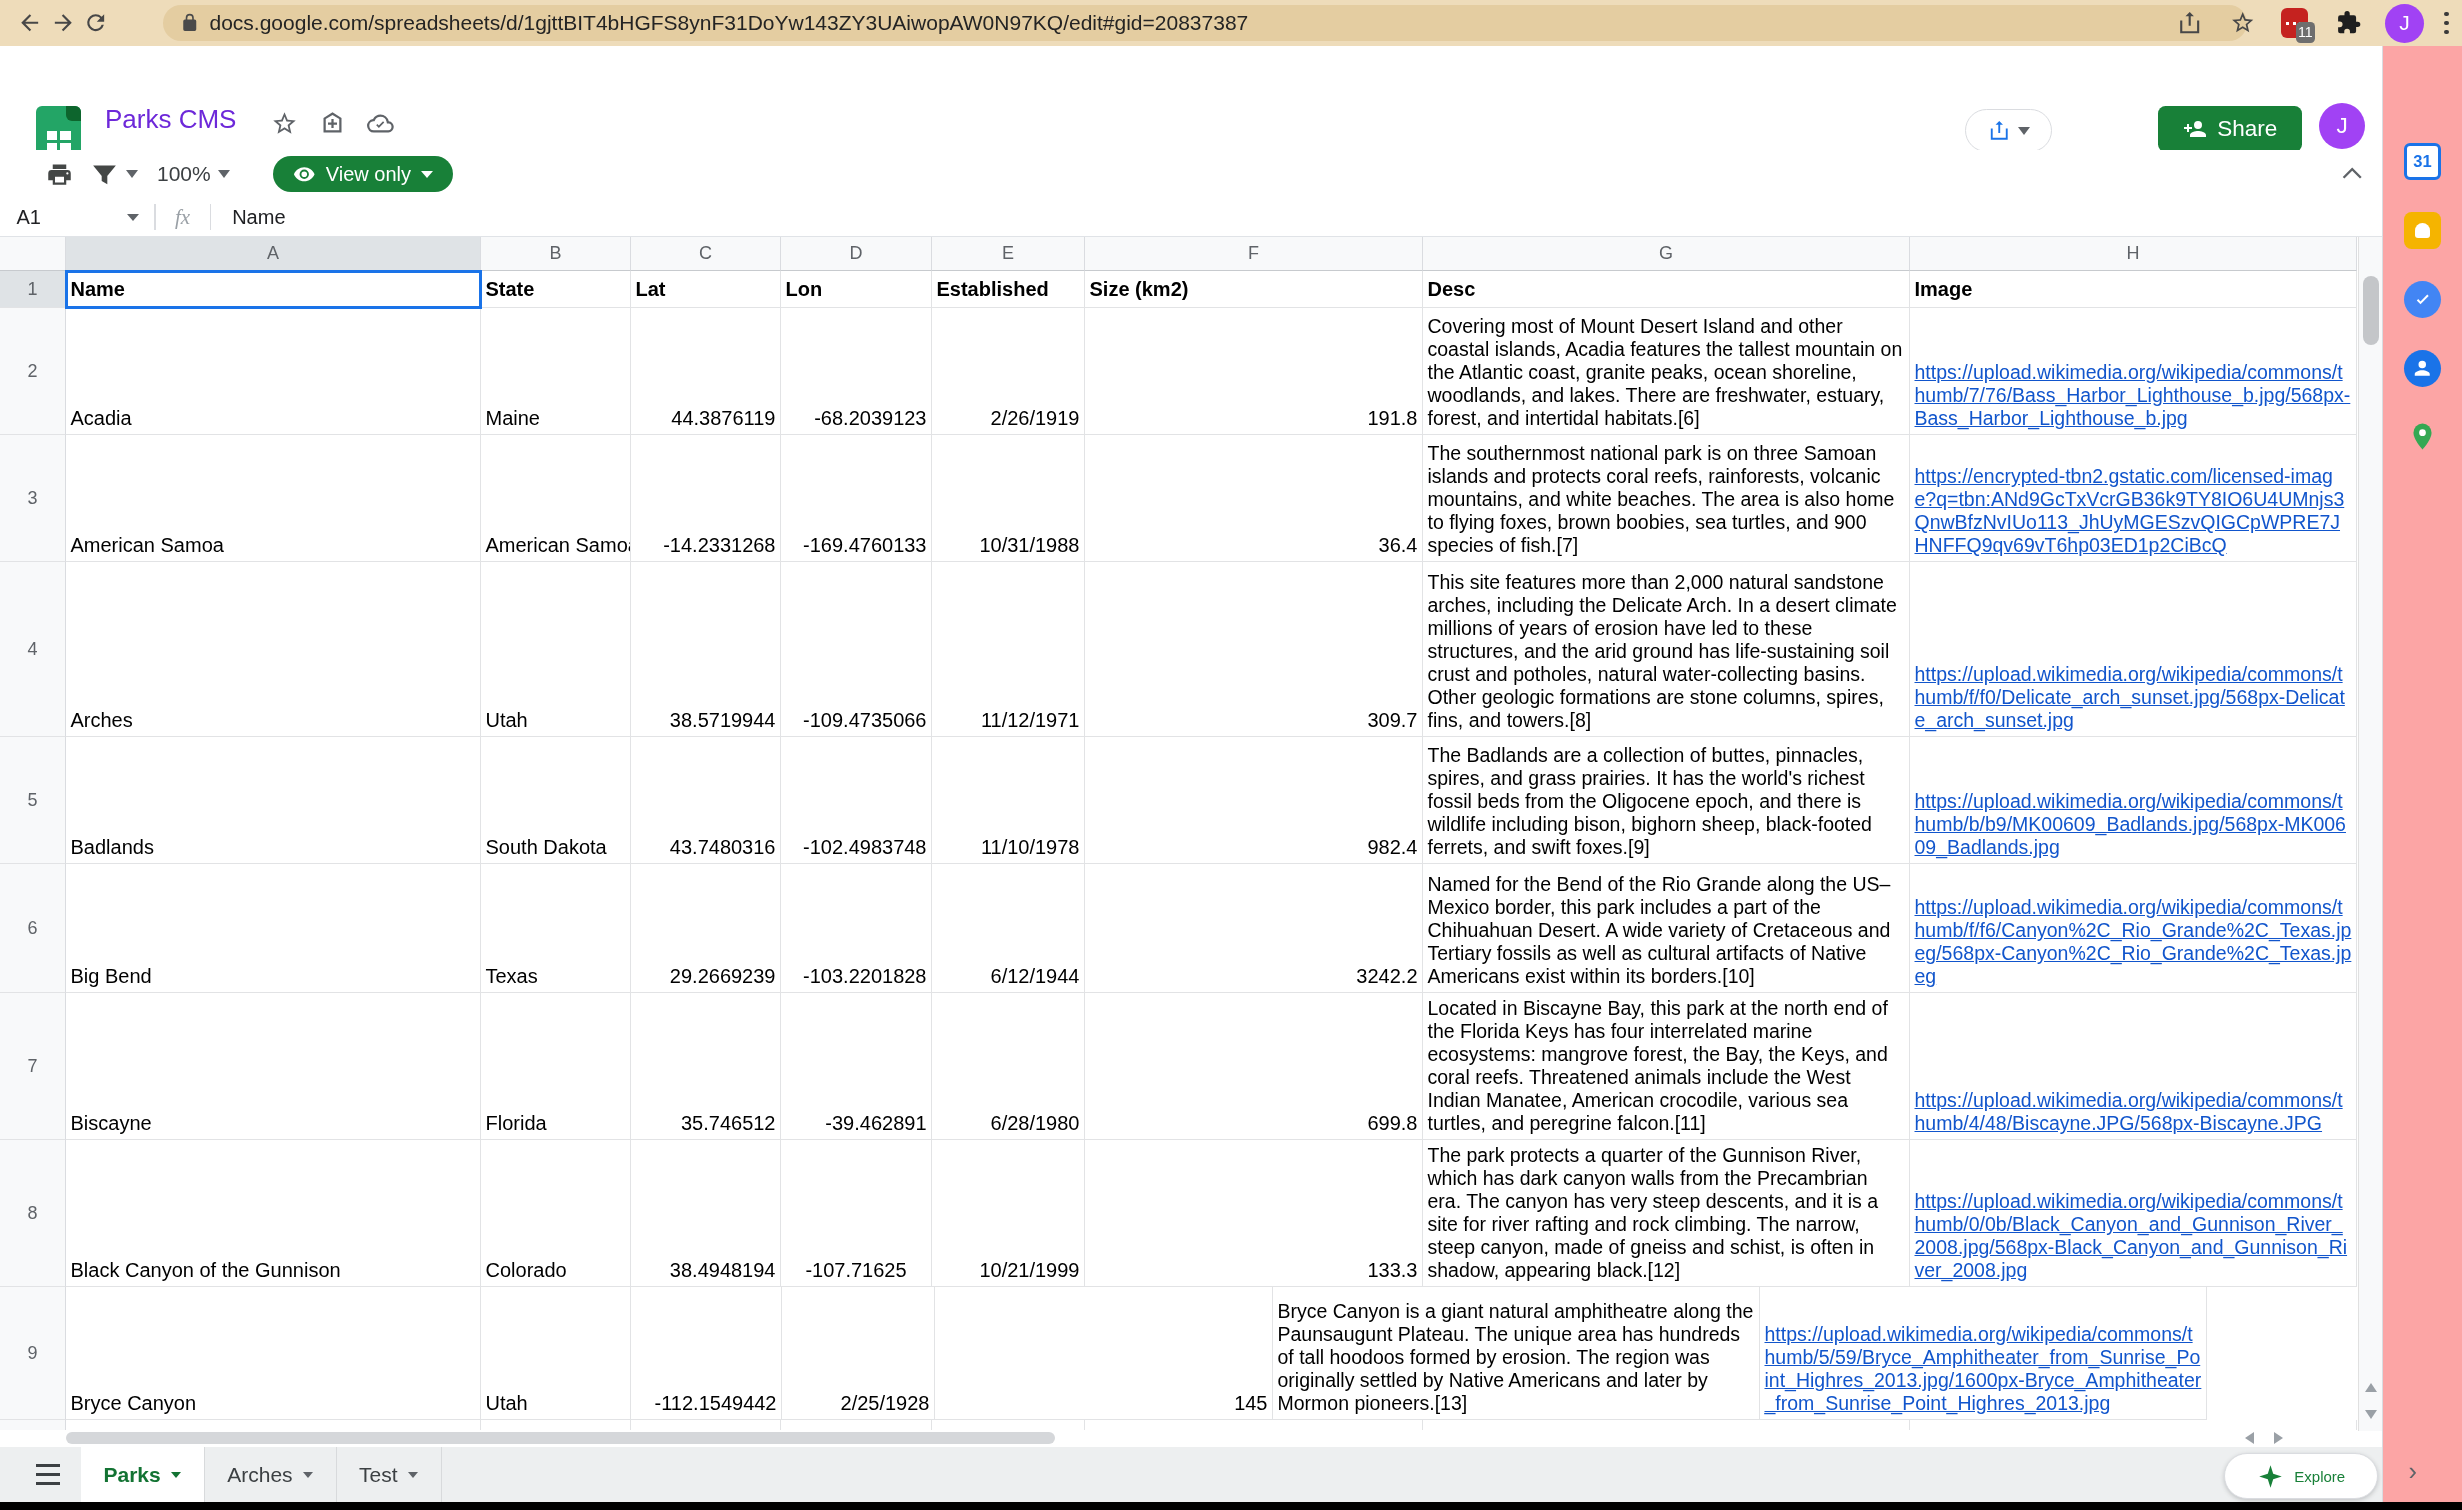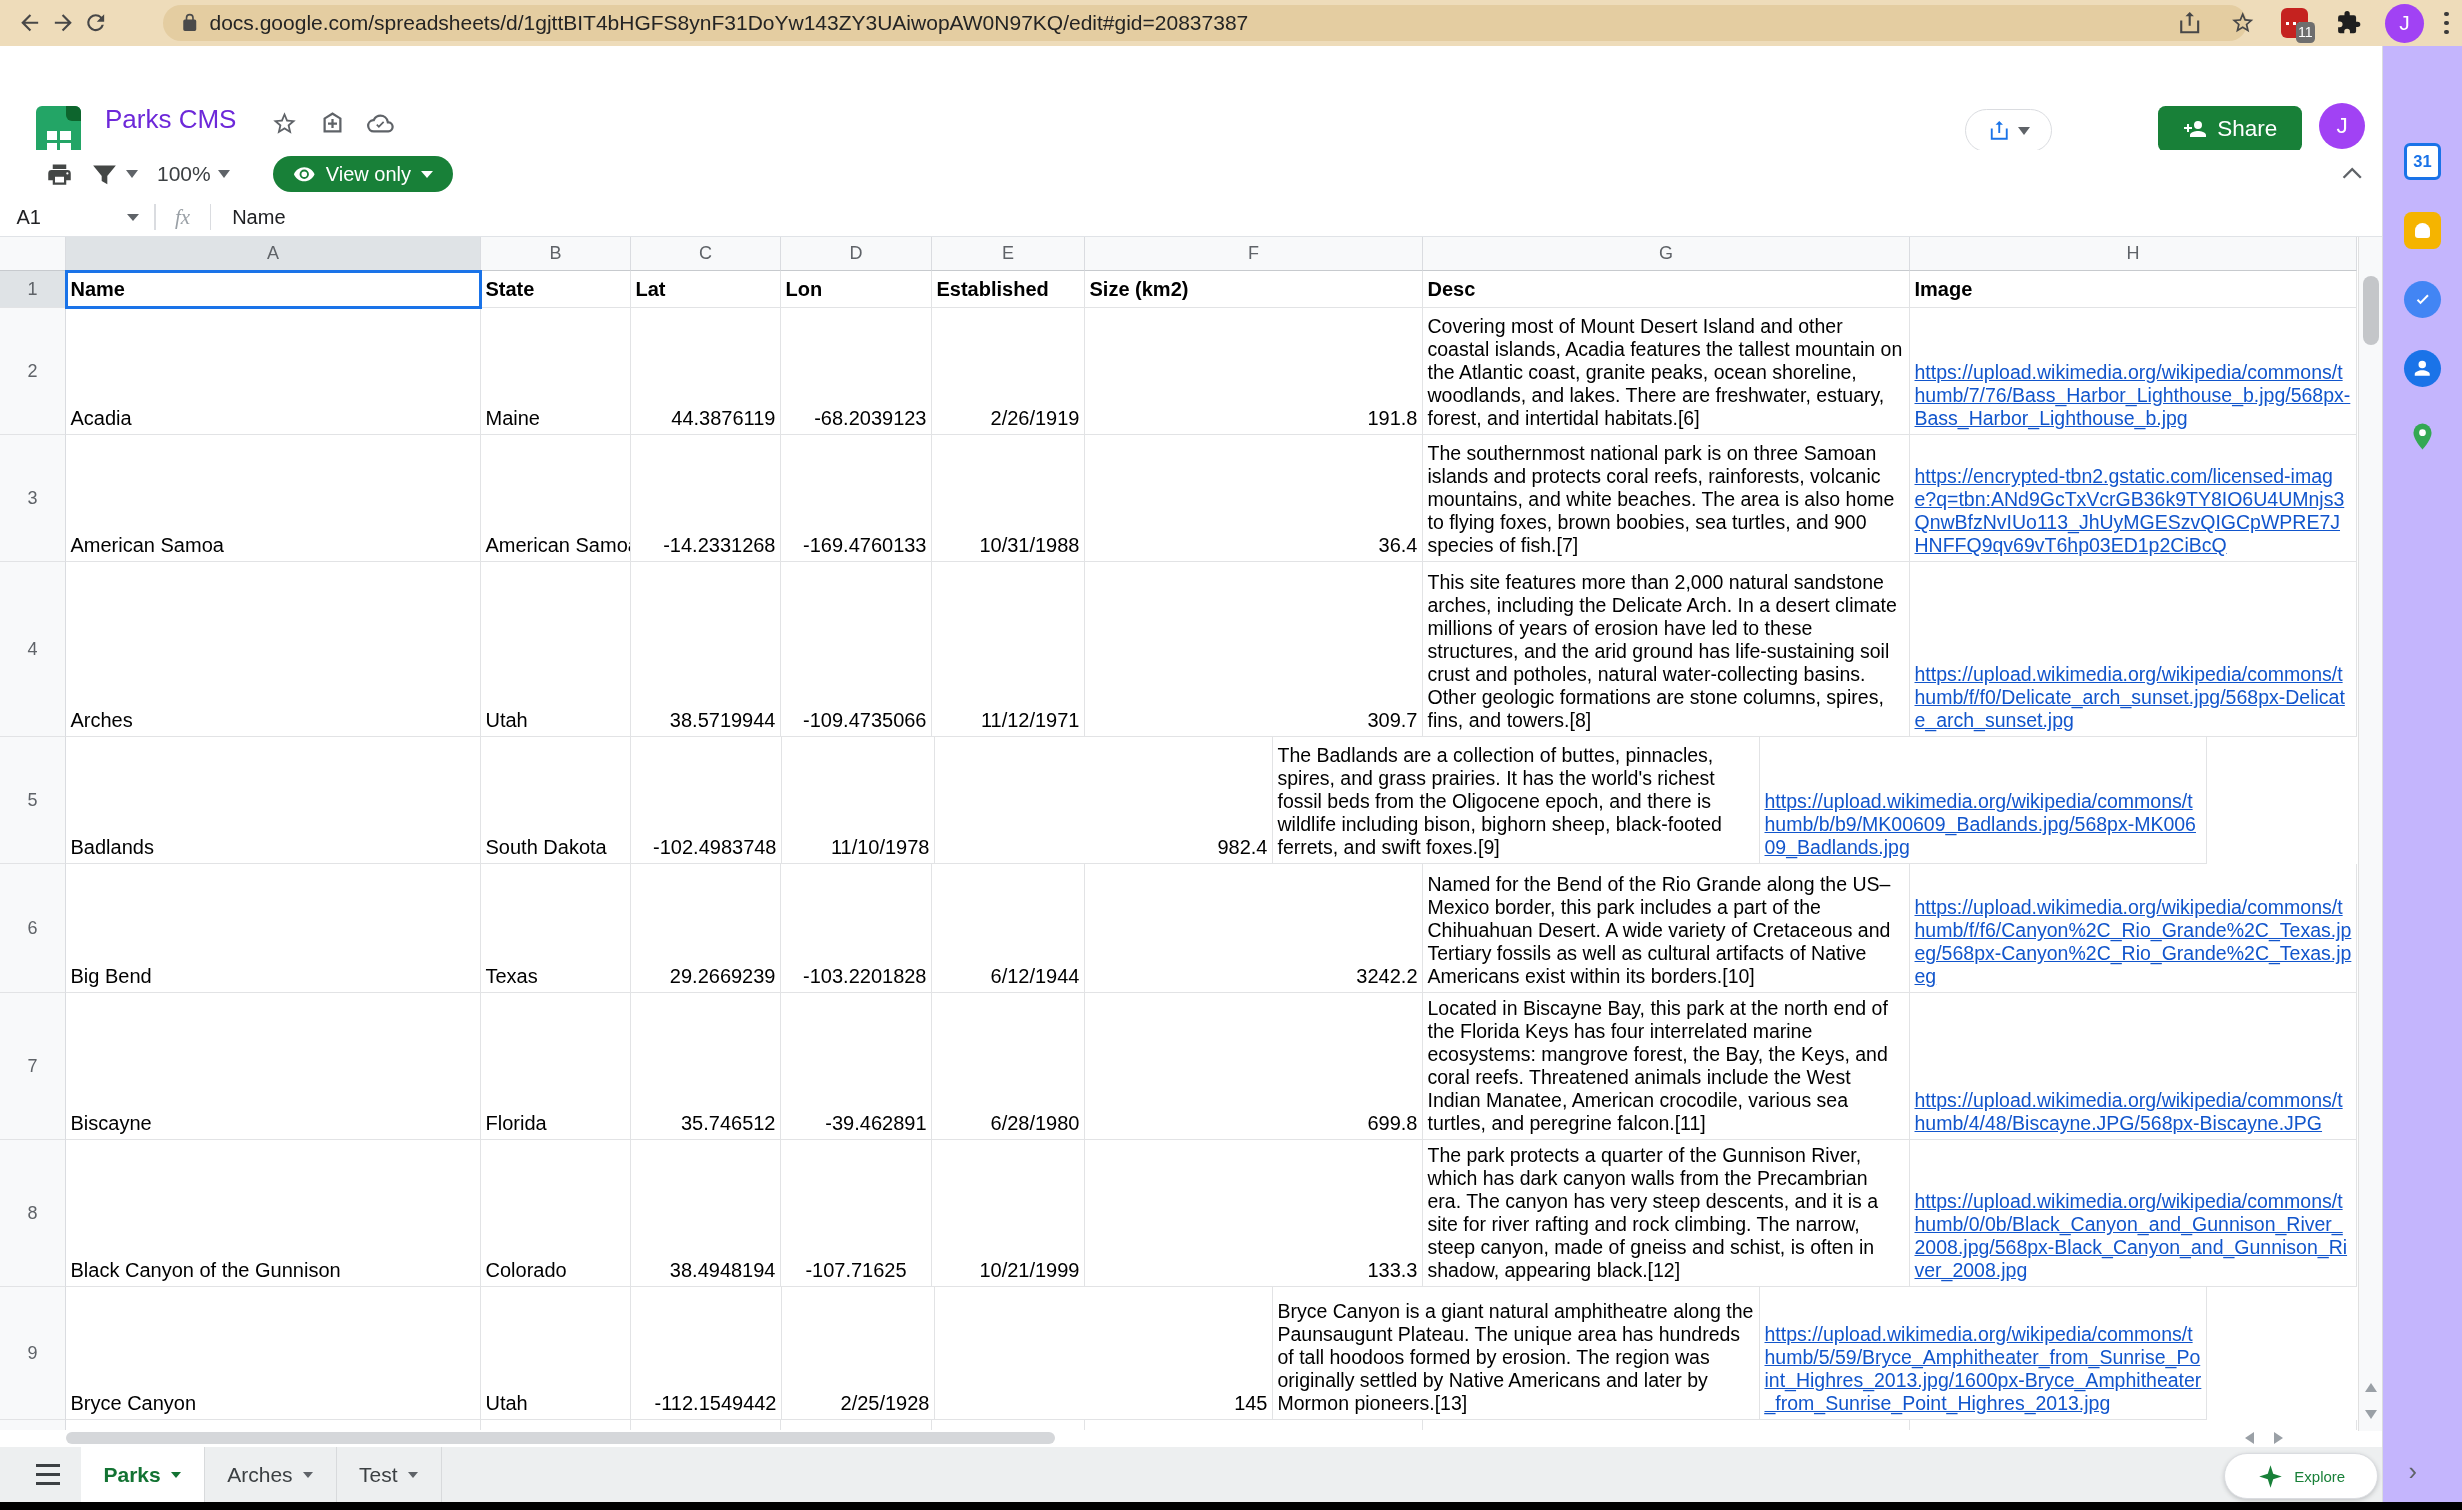--- a/index.html
+++ b/index.html
@@ -100,21 +100,21 @@
   .all-sheets .bars i { width:24px; height:3.7px; background:#3c4043; display:block; }
   .tab { display:flex; align-items:center; gap:10.5px; padding:0 22.5px; border-right:0.7px solid #d8dadc; font-size:21px; color:#3c4043; }
   .tab .caret { border-top-color:#5f6368; border-left-width:5.2px; border-right-width:5.2px; border-top-width:6.7px; }
   .tab.active { background:#fff; color:#137333; font-weight:bold; }
   .tab.active .caret { border-top-color:#137333; }
   .explore-pill { position:absolute; right:84px; top:1453px; width:154px; height:46px; background:#fff; border:0.7px solid #dadce0; border-radius:23px; box-shadow:0 1.5px 4.5px rgba(60,64,67,.25); display:flex; align-items:center; justify-content:center; gap:10.5px; }
   .explore-pill svg { width:27px; height:27px; }
   .explore-pill span { font-size:15px; color:#188038; }
 
   
-  .side-panel { position:absolute; left:2382px; top:46px; width:80px; height:1456px; background:#c4b5fd; border-left:1.5px solid #dadce0; }
+  .side-panel { position:absolute; left:2382px; top:46px; width:80px; height:1456px; background:#fca5a5; border-left:1.5px solid #dadce0; }
   .sp-ico { position:absolute; left:21px; width:37px; height:37px; display:flex; align-items:center; justify-content:center; }
   .cal-ico { background:#fff; border:3.7px solid #1a73e8; border-radius:6px; color:#1a73e8; font-size:16.5px; font-weight:bold; display:flex; align-items:center; justify-content:center; width:37px; height:37px; }
   .keep-ico { background:#f5b400; border-radius:7.5px; width:37px; height:37px; display:flex; align-items:center; justify-content:center; }
   .keep-ico i { width:15px; height:15px; background:#fff; border-radius:50% 50% 3px 3px; display:block; }
   .tasks-ico { background:#4285f4; border-radius:50%; width:37px; height:37px; display:flex; align-items:center; justify-content:center; }
   .tasks-ico svg { width:24px; height:24px; fill:#fff; }
   .contacts-ico { background:#1a73e8; border-radius:50%; width:37px; height:37px; display:flex; align-items:center; justify-content:center; }
   .contacts-ico svg { width:22.5px; height:22.5px; fill:#fff; }
   .maps-ico svg { width:31px; height:31px; }
   .sp-chevron { position:absolute; left:25.4px; top:1411px; font-size:25.4px; color:#5f6368; }
@@ -322,20 +322,21 @@
           <div class="cell c-num" style="width: 338px;">309.7</div>
           <div class="cell c-desc" style="width: 487px;">This site features more than 2,000 natural sandstone arches, including the Delicate Arch. In a desert climate millions of years of erosion have led to these structures, and the arid ground has life-sustaining soil crust and potholes, natural water-collecting basins. Other geologic formations are stone columns, spires, fins, and towers.[8]</div>
           <div class="cell c-link" style="width: 447px;">
             <span class="lnk">https://upload.wikimedia.org/wikipedia/commons/thumb/f/f0/Delicate_arch_sunset.jpg/568px-Delicate_arch_sunset.jpg</span>
           </div>
         </div>
         <div class="grid-row" style="height: 127px;">
           <div class="row-num">5</div>
           <div class="cell c-text" style="width: 415px;">Badlands</div>
           <div class="cell c-text" style="width: 150px;">South Dakota</div>
+          <div class="cell c-num" style="width: 150px;">43.7480316</div>
           <div class="cell c-num" style="width: 151px;">-102.4983748</div>
           <div class="cell c-num" style="width: 153px;">11/10/1978</div>
           <div class="cell c-num" style="width: 338px;">982.4</div>
           <div class="cell c-desc" style="width: 487px;">The Badlands are a collection of buttes, pinnacles, spires, and grass prairies. It has the world's richest fossil beds from the Oligocene epoch, and there is wildlife including bison, bighorn sheep, black-footed ferrets, and swift foxes.[9]</div>
           <div class="cell c-link" style="width: 447px;">
             <span class="lnk">https://upload.wikimedia.org/wikipedia/commons/thumb/b/b9/MK00609_Badlands.jpg/568px-MK00609_Badlands.jpg</span>
           </div>
         </div>
         <div class="grid-row" style="height: 129px;">
           <div class="row-num">6</div>

